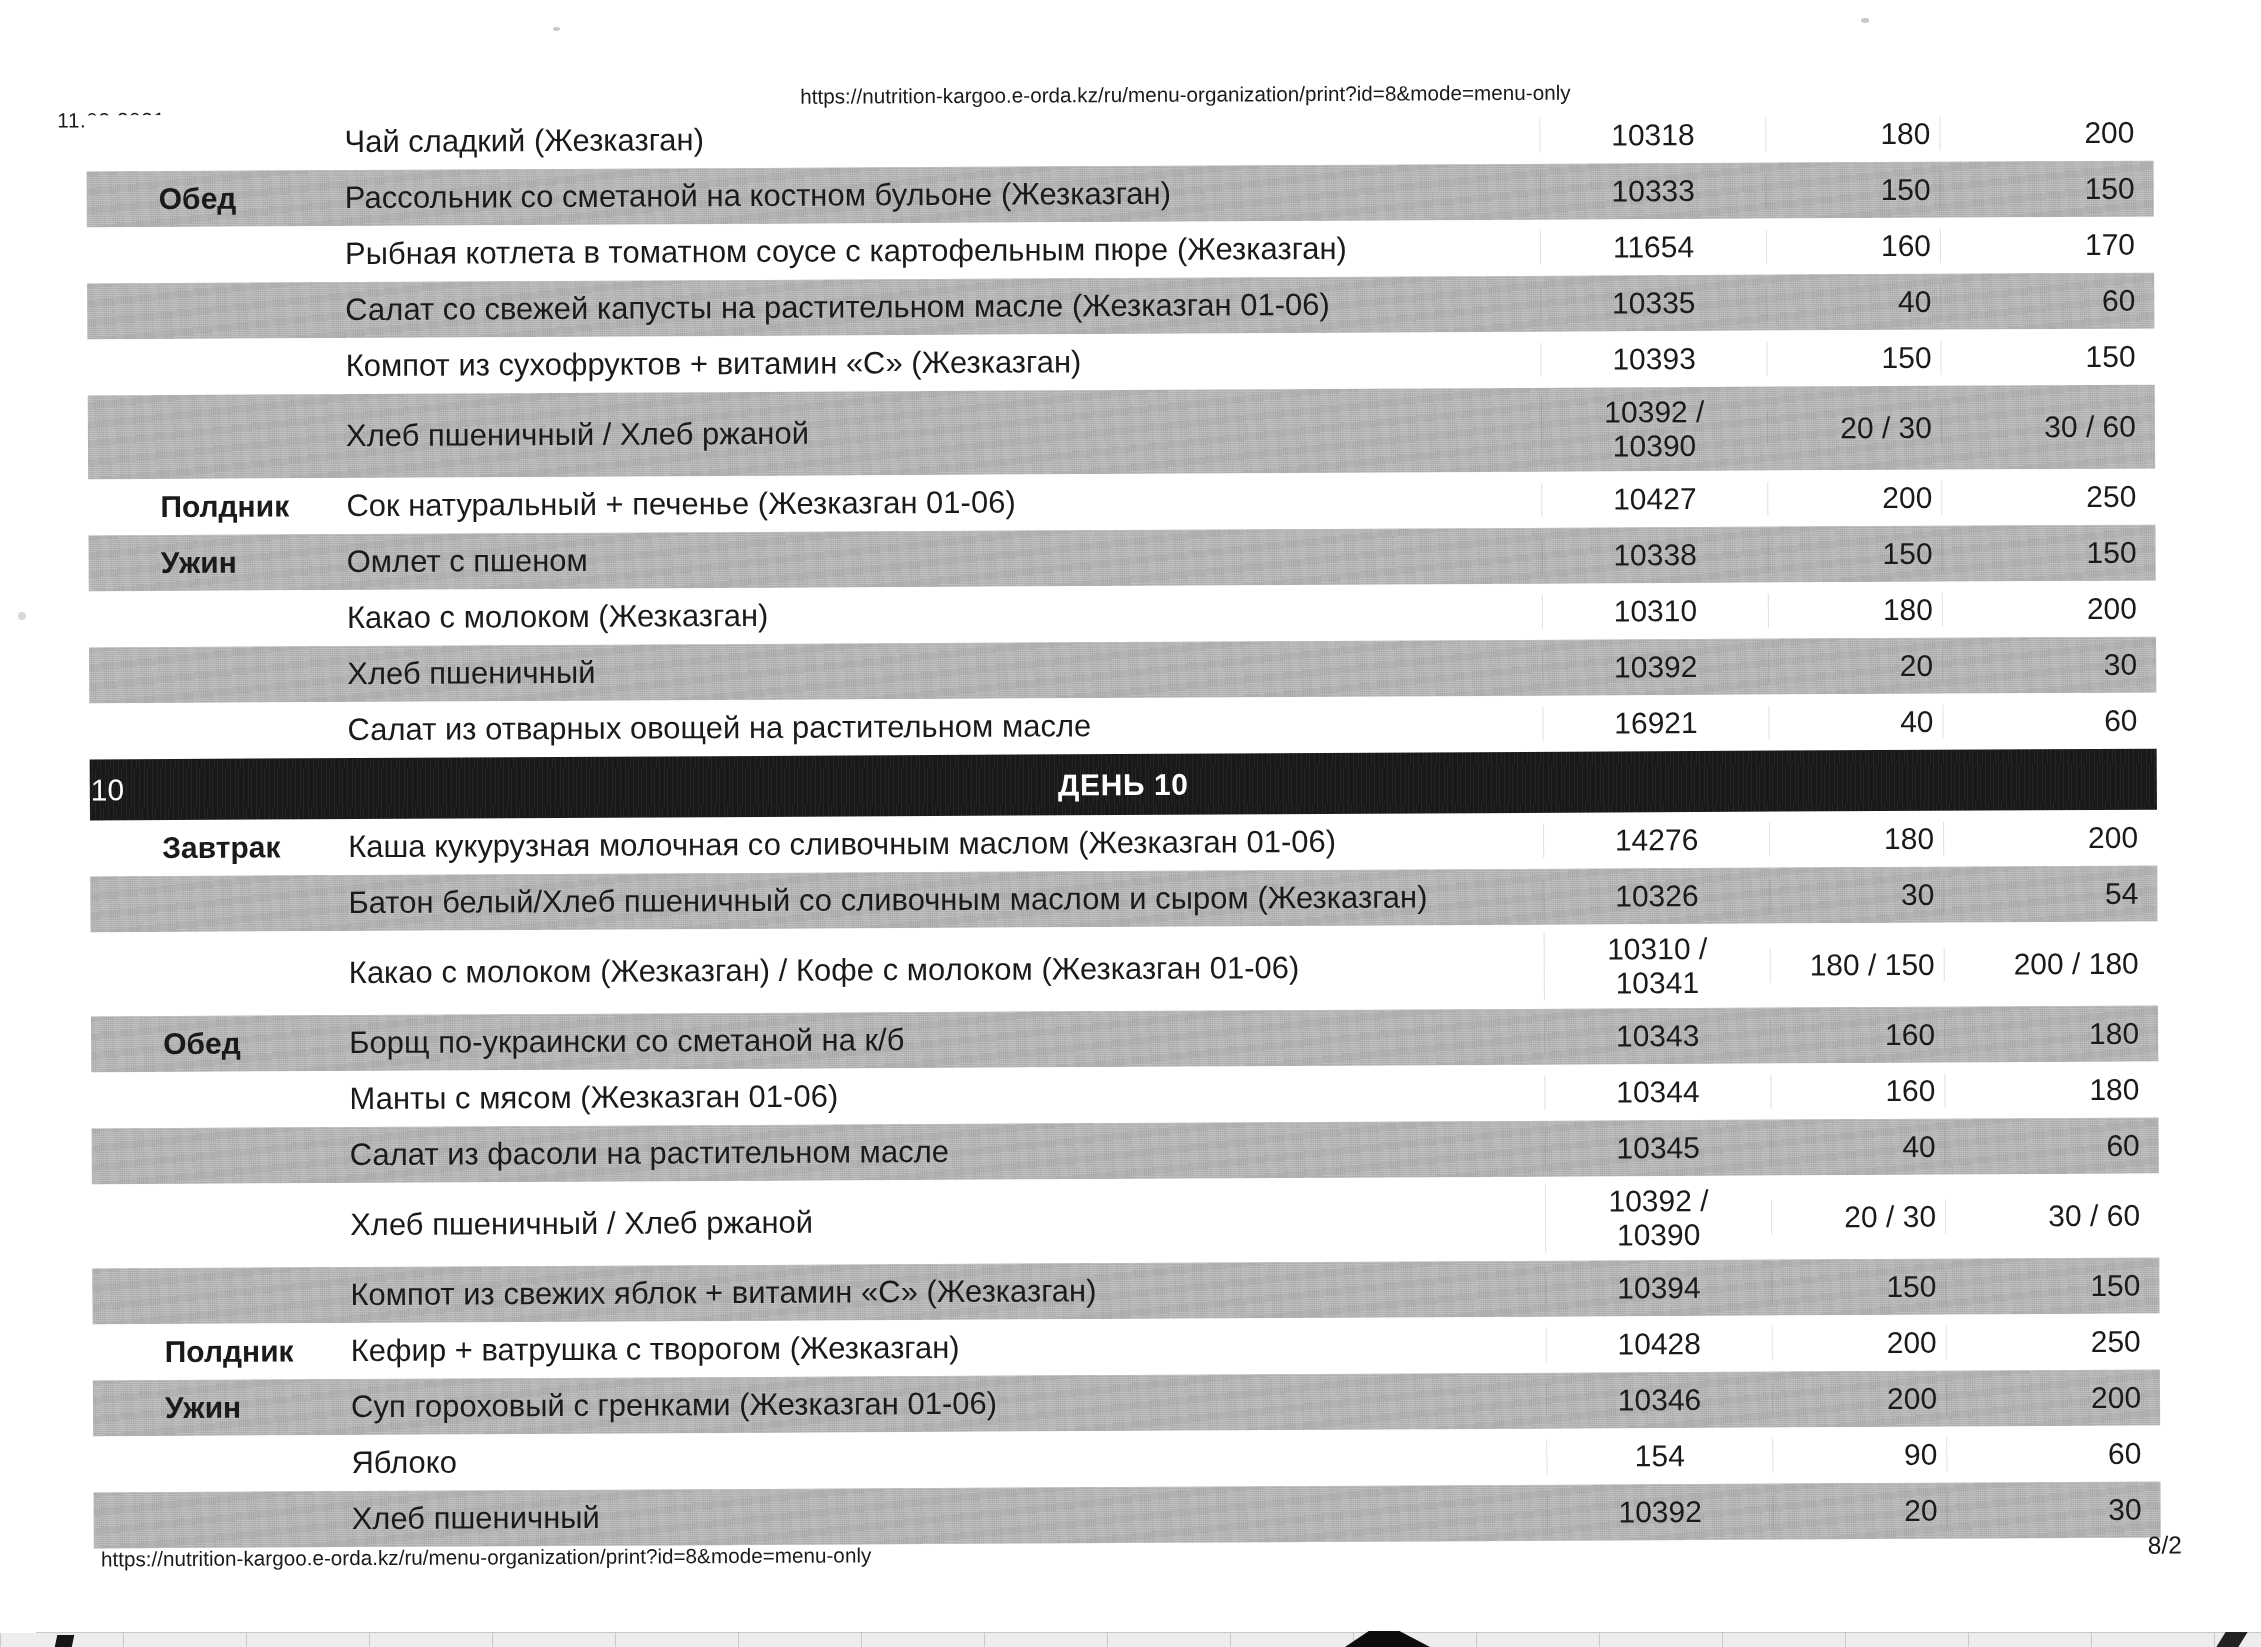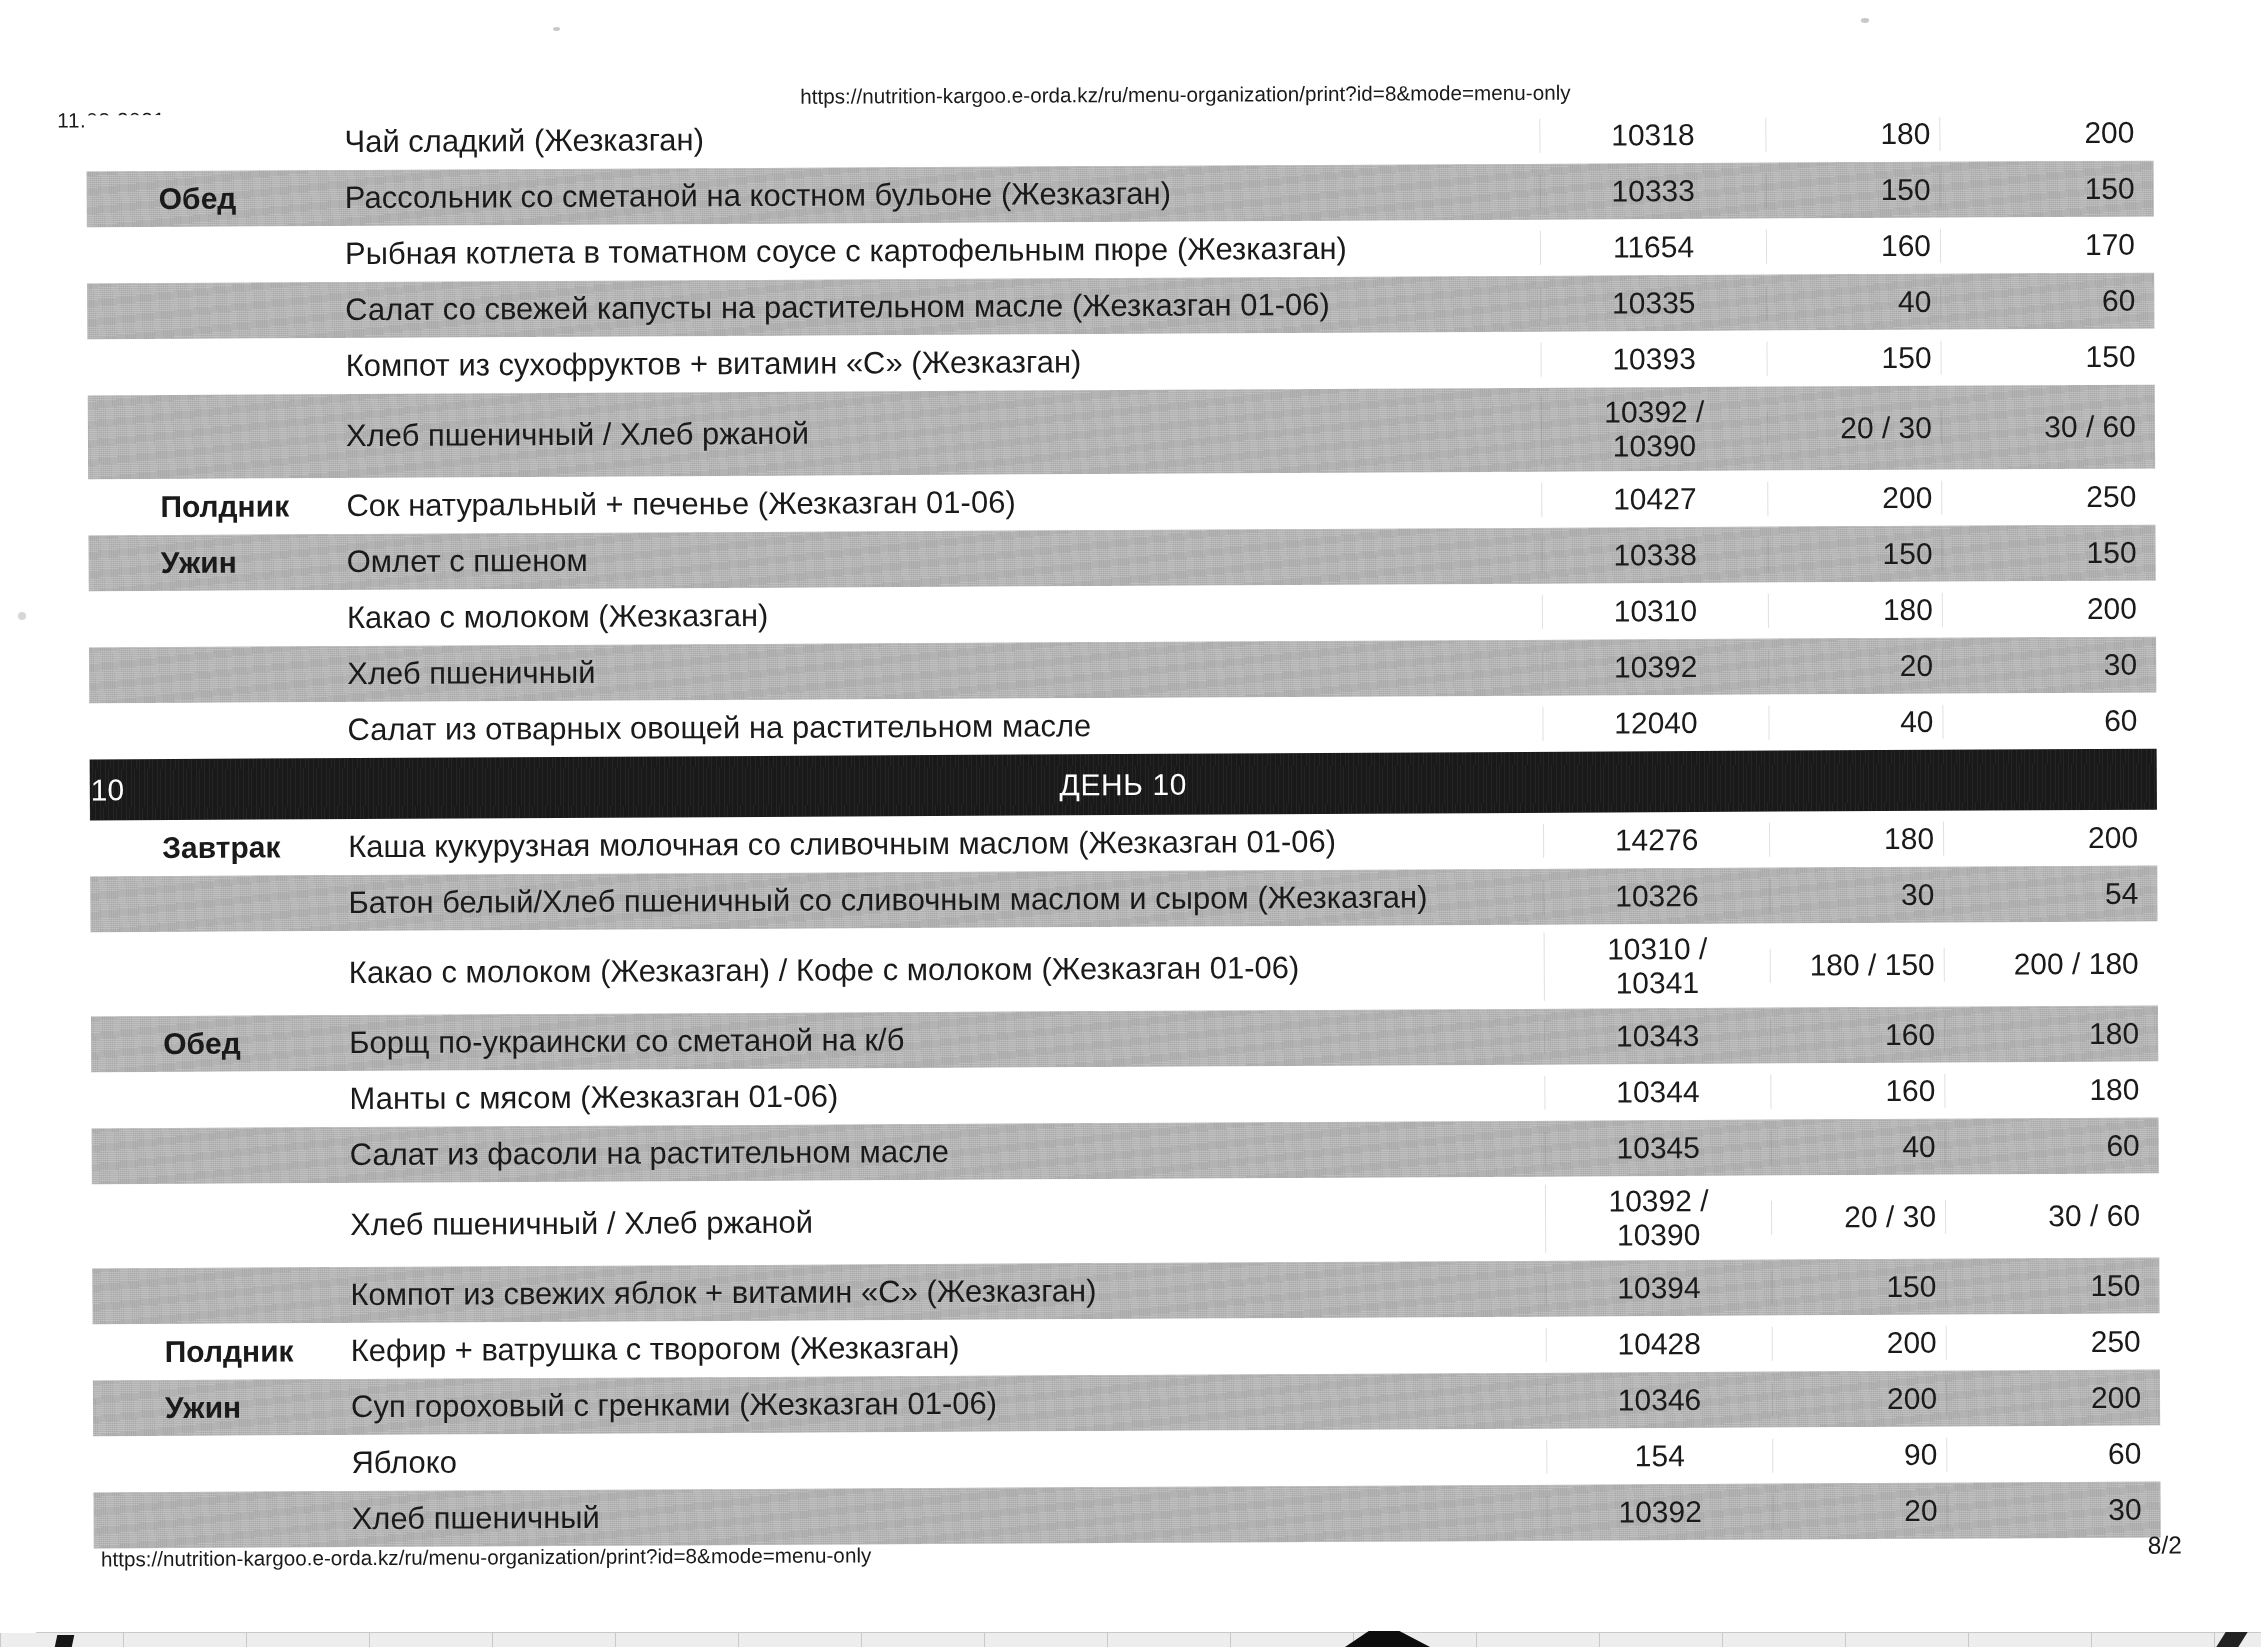--- a/index.html
+++ b/index.html
@@ -120,21 +120,21 @@
   }
   .day-num {
     position: absolute;
     left: 1px;
     top: 50%;
     transform: translateY(-50%);
     font-weight: normal;
   }
   .day-title {
     margin: 0 auto;
-    font-weight: normal;
+    font-weight: bold;
     letter-spacing: 0.6px;
   }
   
   .print-footer {
     position: absolute;
     top: 1542px;
     left: 0;
     width: 100%;
     height: 32px;
     font-size: 20.7px;
@@ -280,21 +280,21 @@
     <div class="cell meal-cell"></div>
     <div class="cell dish-cell">Хлеб пшеничный</div>
     <div class="cell code-cell">10392</div>
     <div class="cell portion-cell">20</div>
     <div class="cell output-cell">30</div>
   </div>
 
   <div class="row white">
     <div class="cell meal-cell"></div>
     <div class="cell dish-cell">Салат из отварных овощей на растительном масле</div>
-    <div class="cell code-cell">12040</div>
+    <div class="cell code-cell">16921</div>
     <div class="cell portion-cell">40</div>
     <div class="cell output-cell">60</div>
   </div>
 
   <div class="day-banner">
     <div class="day-num">10</div>
     <div class="day-title">ДЕНЬ 10</div>
   </div>
 
   <div class="row white">

